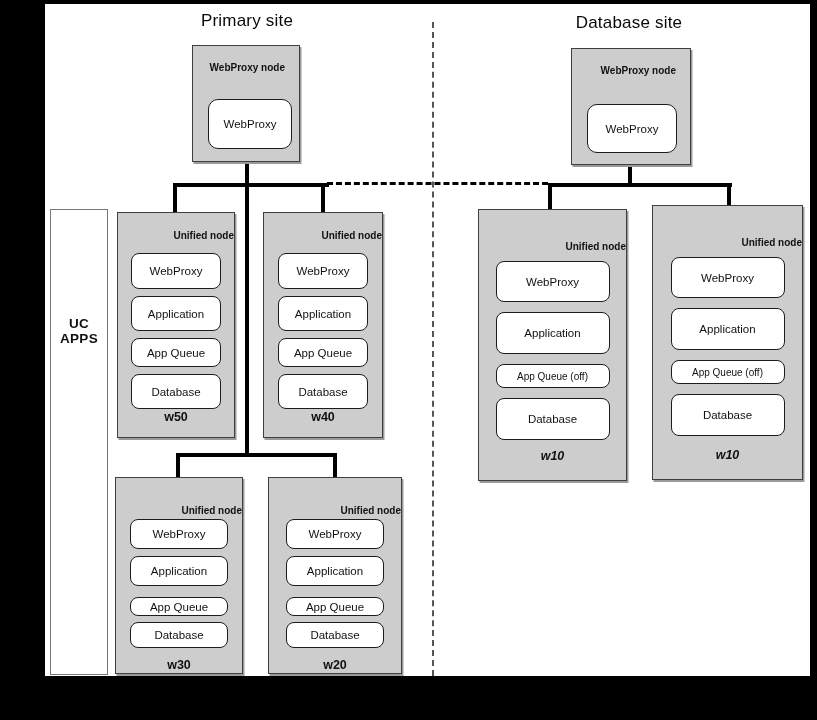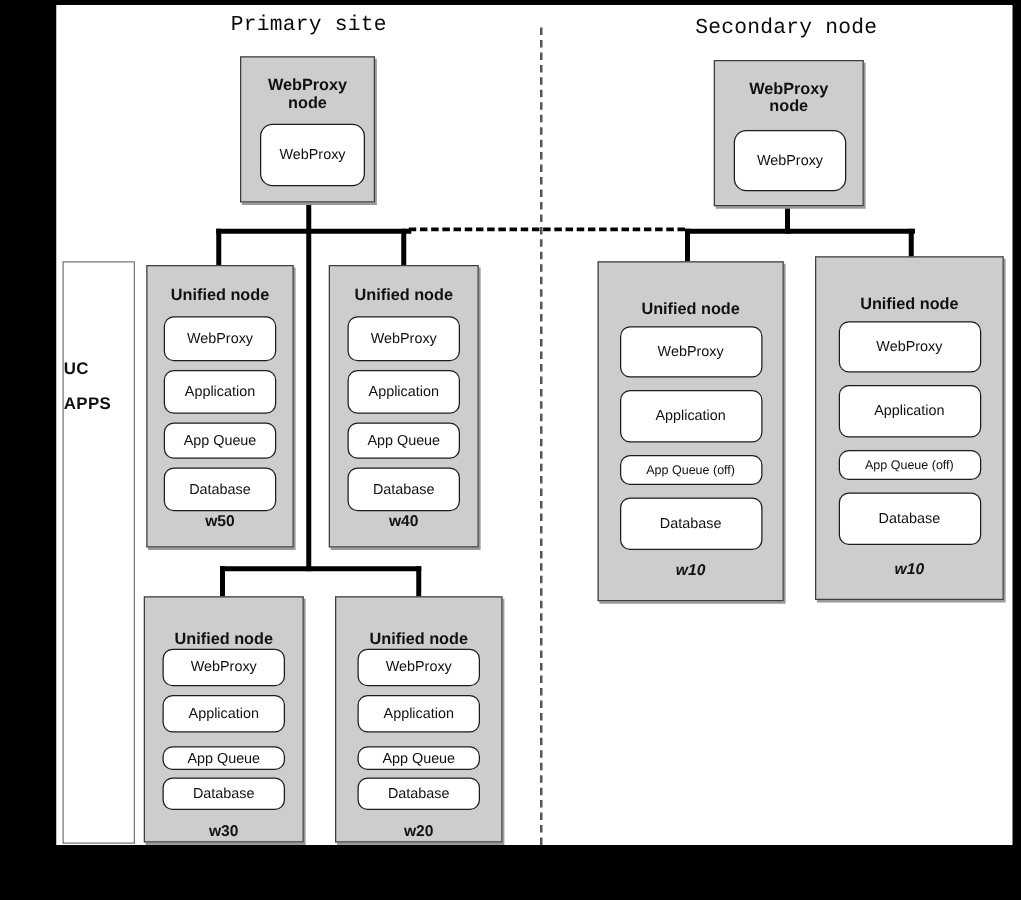--- a/index.html
+++ b/index.html
@@ -11,21 +11,21 @@
     position:relative;
     overflow:hidden;
   }
   #stage{position:absolute;left:0;top:0;width:817px;height:720px;}
   .canvas{
     position:absolute;left:45px;top:4px;width:765px;height:672px;
     background:var(--canvas,#fff);
   }
   .site-title{
     position:absolute;width:200px;text-align:center;
-    font-size:17px;color:#0a0a0a;letter-spacing:.2px;z-index:3;font-family:Liberation Mono, monospace;
+    font-size:17px;color:#0a0a0a;letter-spacing:.2px;z-index:3;
   }
   .t-primary{left:147px;top:11px;}
   .t-secondary{left:529px;top:13px;}
 
   
   .dash-v{
     position:absolute;left:432px;top:22px;height:654px;width:0;
     border-left:2px dashed #555;z-index:1;
   }
   .dash-h{
@@ -44,34 +44,34 @@
   .c-drop-w20  {left:333px;top:453px;width:4px;height:25px;}
   .c-trunk-s   {left:628px;top:163px;width:4px;height:24px;}
   .c-branch-s  {left:548px;top:183px;width:184px;height:4px;}
   .c-drop-w10l {left:548px;top:183px;width:4px;height:27px;}
   .c-drop-w10r {left:727px;top:183px;width:4px;height:23px;}
 
   
   .uc-apps{
     position:absolute;left:50px;top:209px;width:58px;height:466px;
     background:#fff;border:1px solid #777;z-index:2;
-    display:flex;flex-direction:column;
-    padding-top:77px;box-sizing:border-box;gap:13px;
+    display:flex;flex-direction:column;align-items:center;
+    padding-top:106px;box-sizing:border-box;
     font-weight:bold;font-size:13.5px;letter-spacing:.3px;
   }
 
   
   .gray-node{
     position:absolute;background:var(--node-fill,#cdcdcd);
     border:1.5px solid #3f3f3f;box-sizing:border-box;
     box-shadow:1.5px 2px 0 #9a9a9a;z-index:2;
   }
   .node-title{
-    position:absolute;left:0;right:0;text-align:center;
-    font-weight:bold;font-size:13px;line-height:14px;
+    position:absolute;left:0;right:0;text-align:right;
+    font-weight:bold;font-size:10px;line-height:14px;
   }
   .node-label{
     position:absolute;left:0;right:0;text-align:center;
     font-weight:bold;font-size:12.5px;
   }
   .services{
     position:absolute;left:0;right:0;
     display:flex;flex-direction:column;align-items:center;
   }
   .service{
@@ -125,21 +125,21 @@
   .type-sec .service:nth-child(3){height:24px;font-size:10px;}
   .type-sec .node-label{bottom:17px;font-style:italic;}
 </style>
 </head>
 <body style="background: rgb(0, 0, 0);">
 
 <div id="stage">
   <div class="canvas"></div>
 
   <div class="site-title t-primary">Primary site</div>
-  <div class="site-title t-secondary">Secondary node</div>
+  <div class="site-title t-secondary">Database site</div>
 
   <div class="dash-v"></div>
   <div class="dash-h"></div>
 
   <div class="conn c-trunk-p"></div>
   <div class="conn c-branch-pt"></div>
   <div class="conn c-drop-w50"></div>
   <div class="conn c-drop-w40"></div>
   <div class="conn c-branch-pb"></div>
   <div class="conn c-drop-w30"></div>

